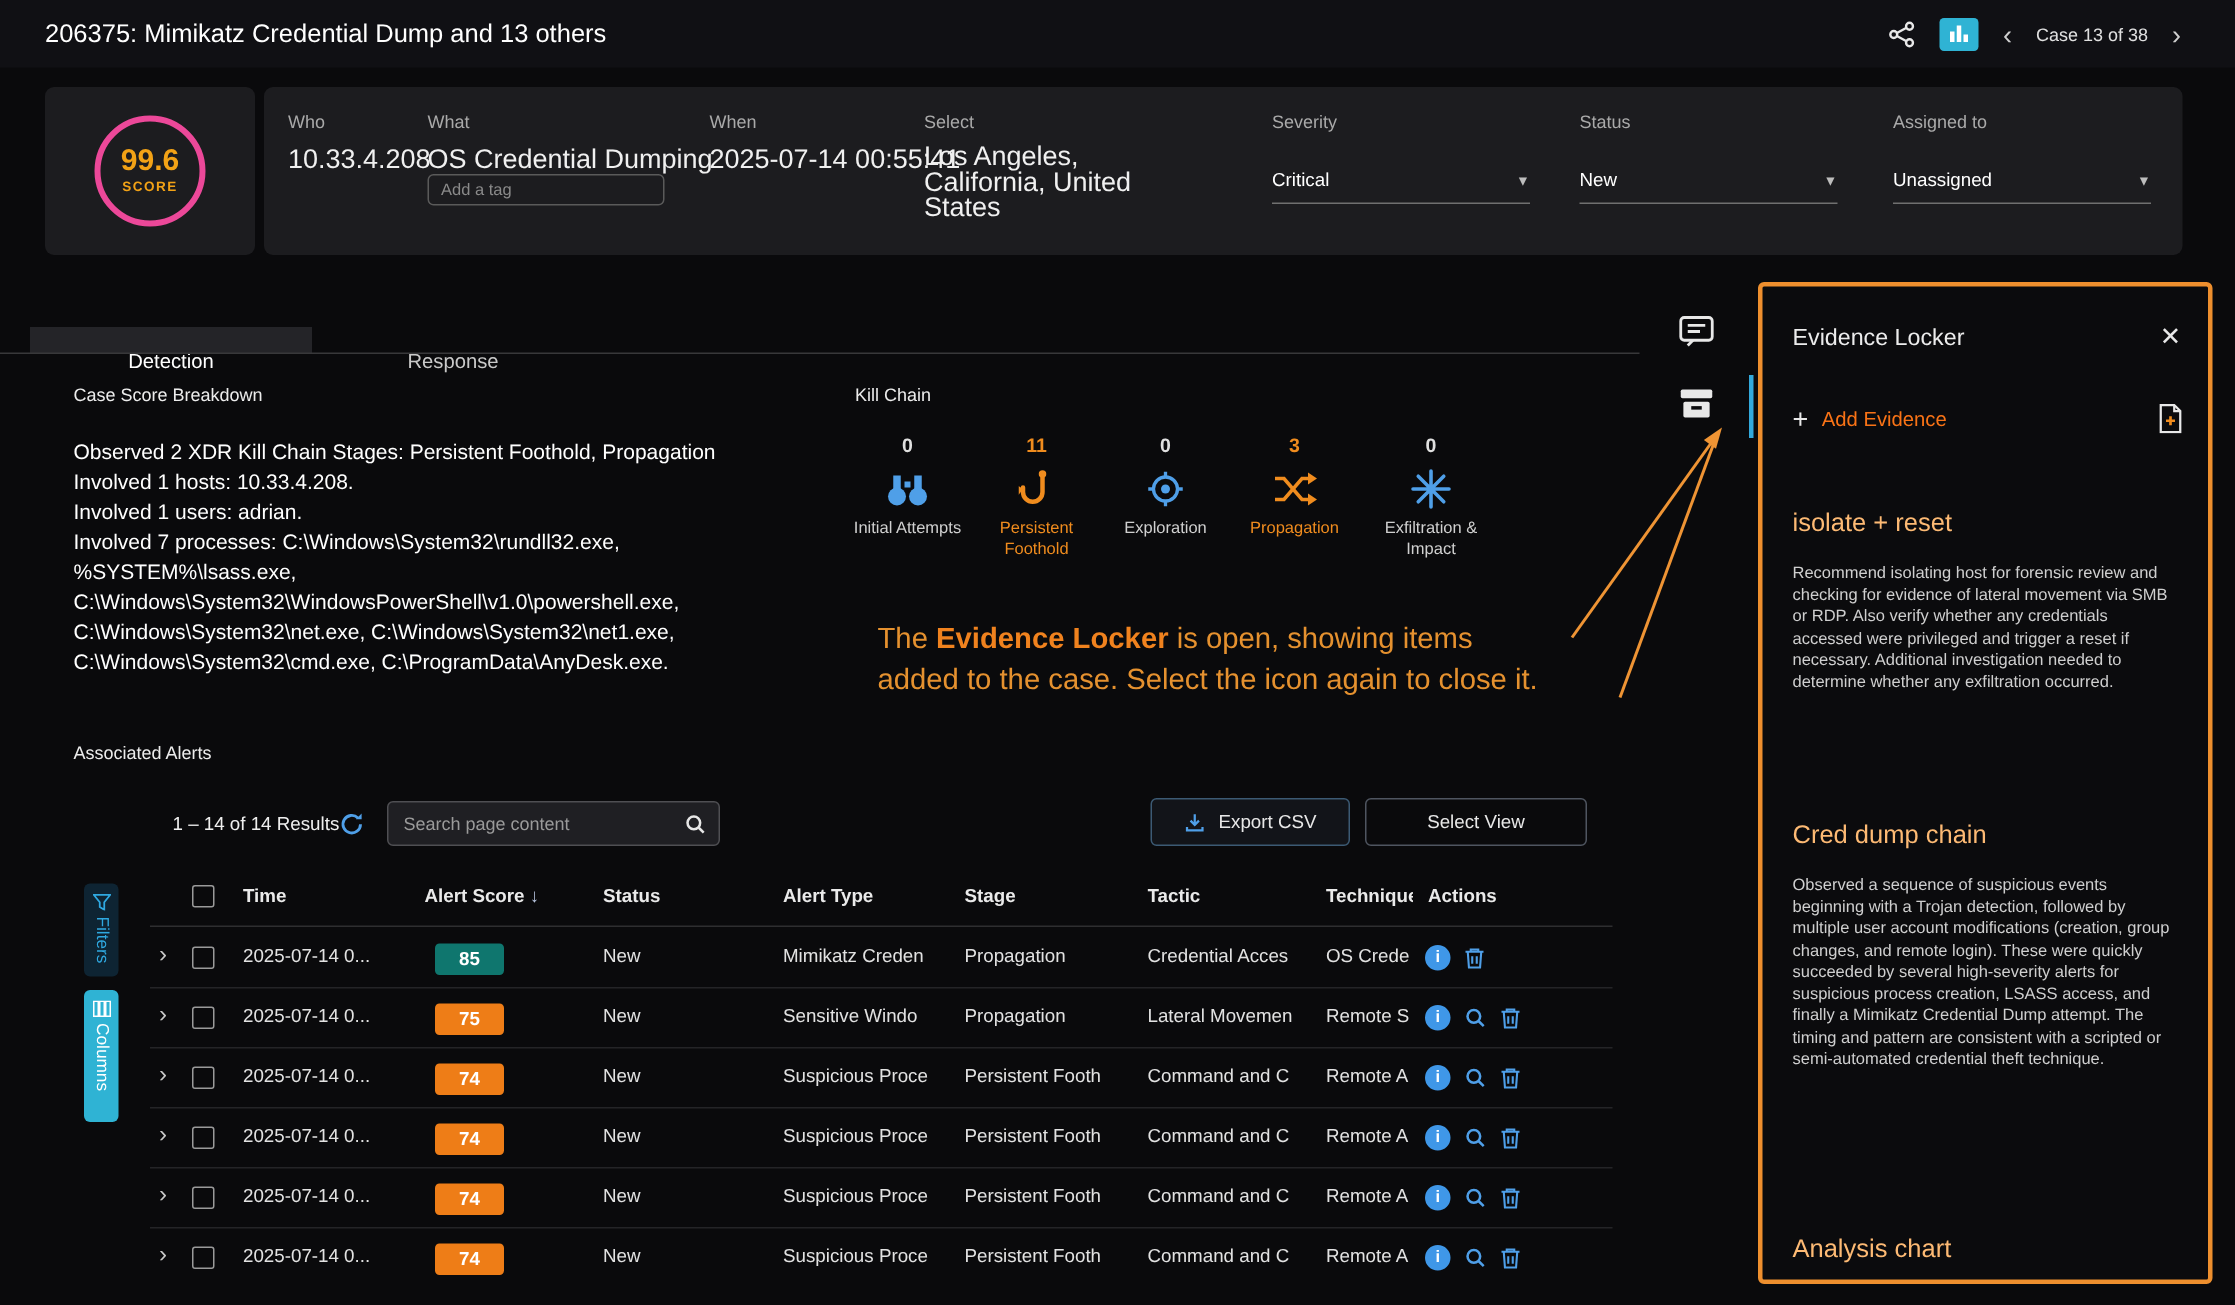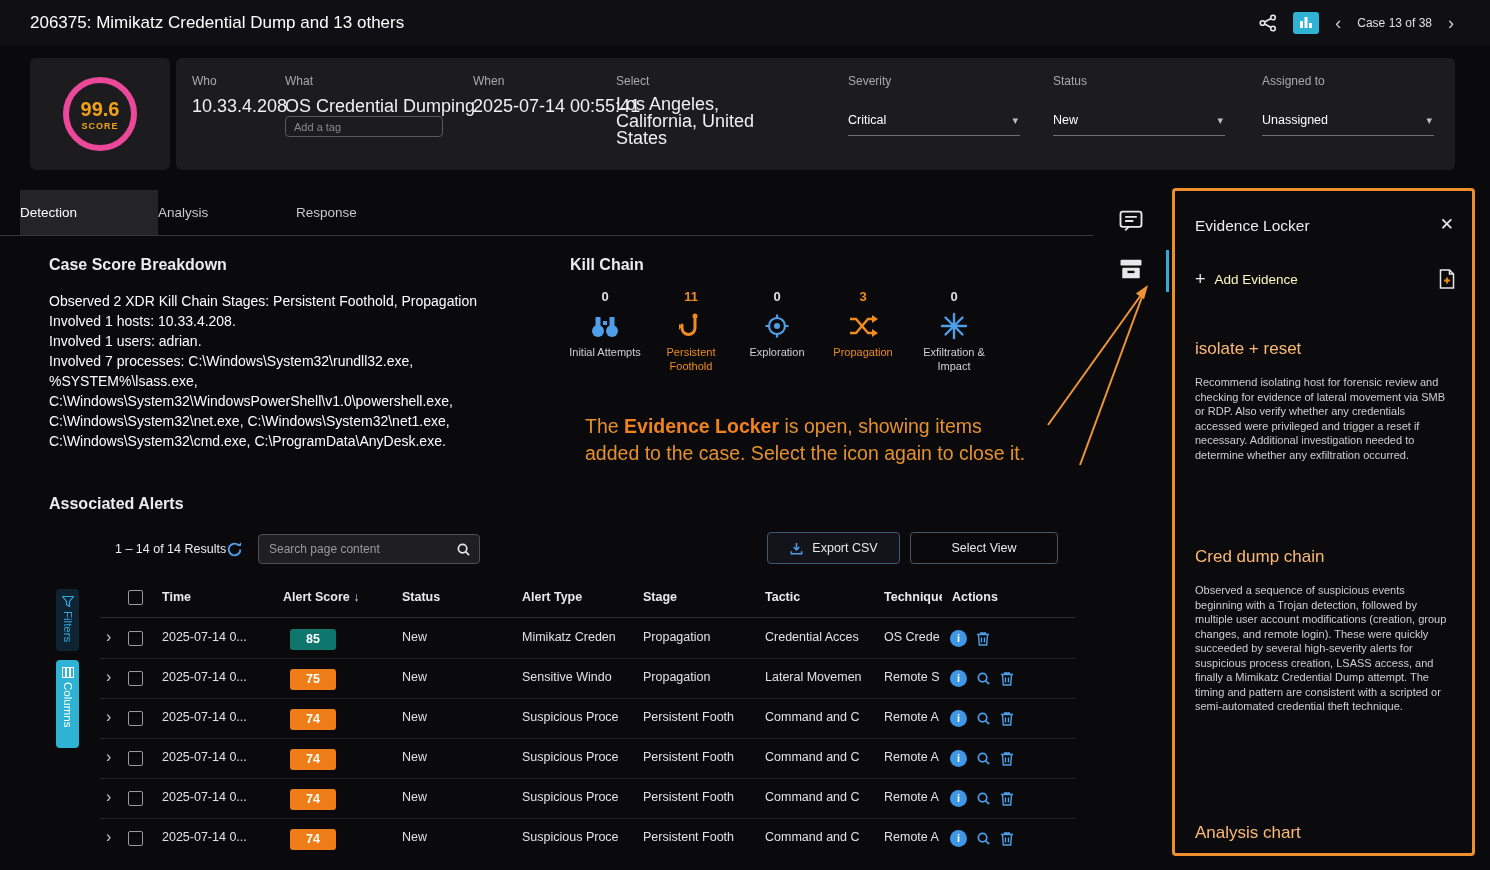--- a/index.html
+++ b/index.html
@@ -13,41 +13,41 @@
   }
   
   .topbar { position:absolute; left:0; top:0; width:1490px; height:45px; background:#101014; }
   .topbar-title { position:absolute; left:30px; top:0; line-height:45px; font-size:17px; color:#ffffff; font-weight:500; }
   .topbar-right { position:absolute; right:36px; top:0; height:45px; display:flex; align-items:center; gap:16px; }
   .chart-btn { width:26px; height:22px; background:#2fb3d4; border-radius:3px; display:flex; align-items:center; justify-content:center; cursor:pointer; }
   .nav-chev { font-size:18px; color:#cfcfcf; cursor:pointer; line-height:22px; }
   .case-nav { font-size:12px; color:#e0e0e0; }
   
   .score-card { position:absolute; left:30px; top:58px; width:140px; height:112px; background:#1c1c1f; border-radius:6px; }
-  .score-ring { position:absolute; left:33px; top:19px; width:74px; height:74px; border:6px solid #ec4899; border-radius:50%; text-align:center; }
+  .score-ring { position:absolute; left:33px; top:19px; width:74px; height:74px; border:4px solid #ec4899; border-radius:50%; text-align:center; }
   .score-num { margin-top:15px; font-size:20px; font-weight:bold; color:#f2a216; }
   .score-lbl { font-size:9px; font-weight:bold; letter-spacing:1px; color:#f2a216; }
   .info-card { position:absolute; left:176px; top:58px; width:1279px; height:112px; background:#1c1c1f; border-radius:6px; }
   .sum-label { position:absolute; top:16px; font-size:12px; color:#a9a9a9; }
   .sum-value { position:absolute; top:38px; font-size:18px; color:#f0f0f0; }
   .tag-input { position:absolute; left:109px; top:58px; width:158px; height:21px; background:transparent; border:1px solid #5a5a5a; border-radius:4px; color:#cfcfcf; font-size:11px; padding:0 8px; font-family:"Liberation Sans",sans-serif; }
   .tag-input::placeholder { color:#8a8a8a; }
   .dropdown { position:absolute; top:50px; width:172px; height:28px; border-bottom:1px solid #707070; cursor:pointer; }
   .dropdown .val { position:absolute; left:0; top:5px; font-size:12.5px; color:#ffffff; }
   .dropdown .caret { position:absolute; right:2px; top:6px; font-size:11px; color:#bdbdbd; }
   
   .tabs { position:absolute; left:20px; top:190px; height:46px; display:flex; }
-  .tab { width:138px; line-height:46px; font-size:13.5px; color:#c9c9c9; cursor:pointer; }
+  .tab { width:188px; text-align:center; line-height:46px; font-size:13.5px; color:#c9c9c9; cursor:pointer;margin-top:28px; }
   .tab.active { background:#242428; color:#ffffff; }
   .tabs-divider { position:absolute; left:0; top:235px; width:1093px; height:1px; background:#38383a; }
   
   .side-icon { position:absolute; left:1117px; width:28px; height:28px; cursor:pointer; }
   .panel-indicator { position:absolute; left:1166px; top:250px; width:3px; height:42px; background:#33a9dc; }
   
-  .sec-title { position:absolute; font-size:16px; font-weight:700; color:#ececec; }
+  .sec-title { position:absolute; font-size:12px; font-weight:400; color:#ececec; }
   .breakdown-body { position:absolute; left:49px; top:291px; width:478px; font-size:14px; line-height:20px; color:#ffffff; overflow-wrap:anywhere; }
   
   .killchain-row { position:absolute; left:562px; top:289px; display:flex; }
   .kc-stage { width:86px; text-align:center; }
   .kc-stage.wide { width:96px; }
   .kc-count { font-size:13px; font-weight:bold; color:#e0e0e0; }
   .kc-icon { height:32px; margin:6px 0 4px 0; display:flex; align-items:center; justify-content:center; }
   .kc-label { font-size:11px; line-height:13.5px; color:#d0d0d0; }
   .kc-stage.active .kc-count, .kc-stage.active .kc-label { color:#f08c1e; }
   
@@ -89,21 +89,21 @@
   .rail { position:absolute; left:56px; width:23px; border-radius:4px; display:flex; flex-direction:column; align-items:center; padding-top:7px; gap:4px; cursor:pointer; }
   .rail-label { writing-mode:vertical-rl; font-size:11.5px; }
   .rail.filters { top:589px; height:62px; background:#0e2433; color:#2fa8e0; }
   .rail.columns { top:660px; height:88px; background:#2fb3d4; color:#ffffff; }
   
   .epanel { position:absolute; left:1172px; top:188px; width:303px; height:668px; background:#0b0b0d; border:3px solid #ee8f2e; border-radius:4px; }
   .ep-title { position:absolute; left:20px; top:26px; font-size:15.5px; color:#ececec; }
   .ep-close { position:absolute; right:18px; top:23px; font-size:17px; color:#e8e8e8; cursor:pointer; }
   .ep-add { position:absolute; left:20px; top:78px; display:flex; align-items:center; gap:9px; cursor:pointer; }
   .ep-add .plus { font-size:18px; color:#e8e8e8; font-weight:400; }
-  .ep-add .lbl { font-size:13.5px; color:#fef9c3; }
+  .ep-add .lbl { font-size:13.5px; color:#f97316; }
   .ep-addfile { position:absolute; right:16px; top:78px; cursor:pointer; }
   .ep-item-title { position:absolute; left:20px; font-size:17px; color:#fdba74; }
   .ep-item-body { position:absolute; left:20px; width:254px; font-size:11px; line-height:14.5px; color:#cfcfcf; }
 </style>
 </head>
 <body>
 
 <div class="topbar">
   <div class="topbar-title">206375: Mimikatz Credential Dump and 13 others</div>
   <div class="topbar-right">
@@ -163,21 +163,20 @@
 
   <span class="sum-label" style="left:1086px">Assigned to</span>
   <div class="dropdown" style="left:1086px">
     <span class="val">Unassigned</span>
     <span class="caret">▾</span>
   </div>
 </div>
 
 <div class="tabs">
   <div class="tab active">Detection</div>
-  <div class="tab">Analysis</div>
   <div class="tab">Response</div>
 </div>
 <div class="tabs-divider"></div>
 
 <svg class="side-icon" style="top:207px" viewBox="0 0 24 24">
   <g fill="none" stroke="#e8e8e8" stroke-width="1.6">
     <rect x="3" y="4" width="18" height="13" rx="2"></rect>
     <path d="M7 20 L10 17"></path>
     <path d="M7 8.5 h10 M7 12 h7"></path>
   </g>

